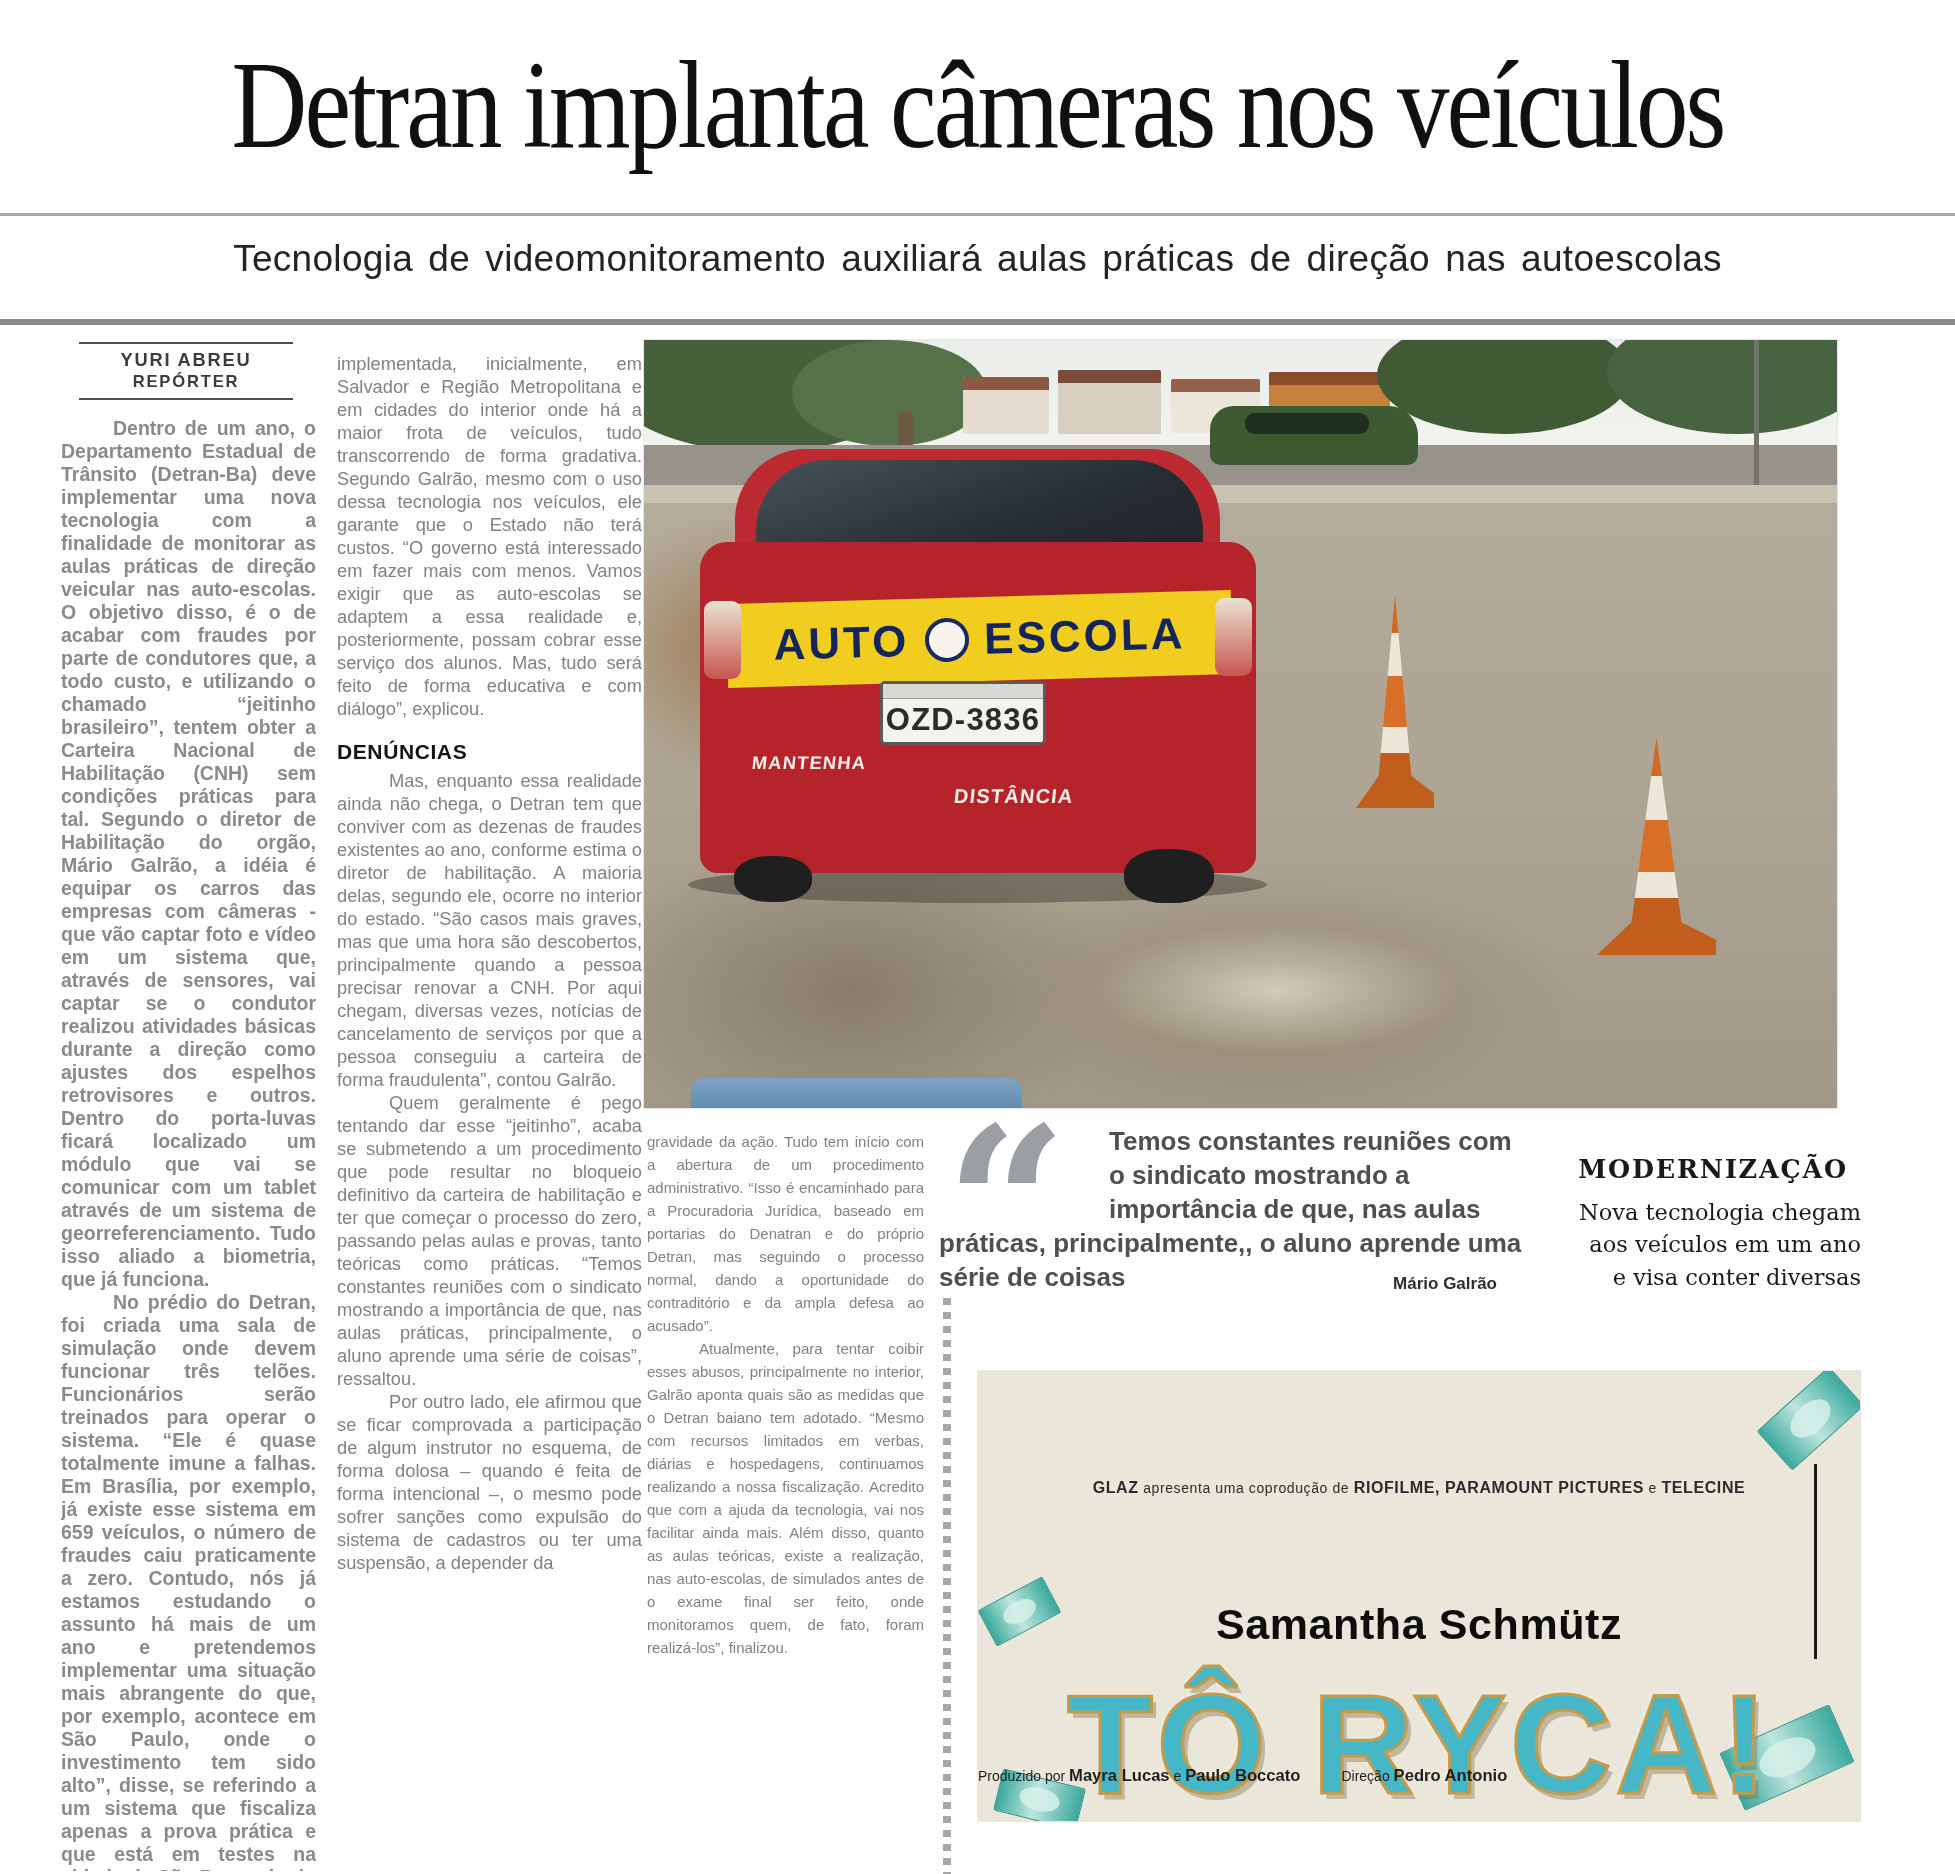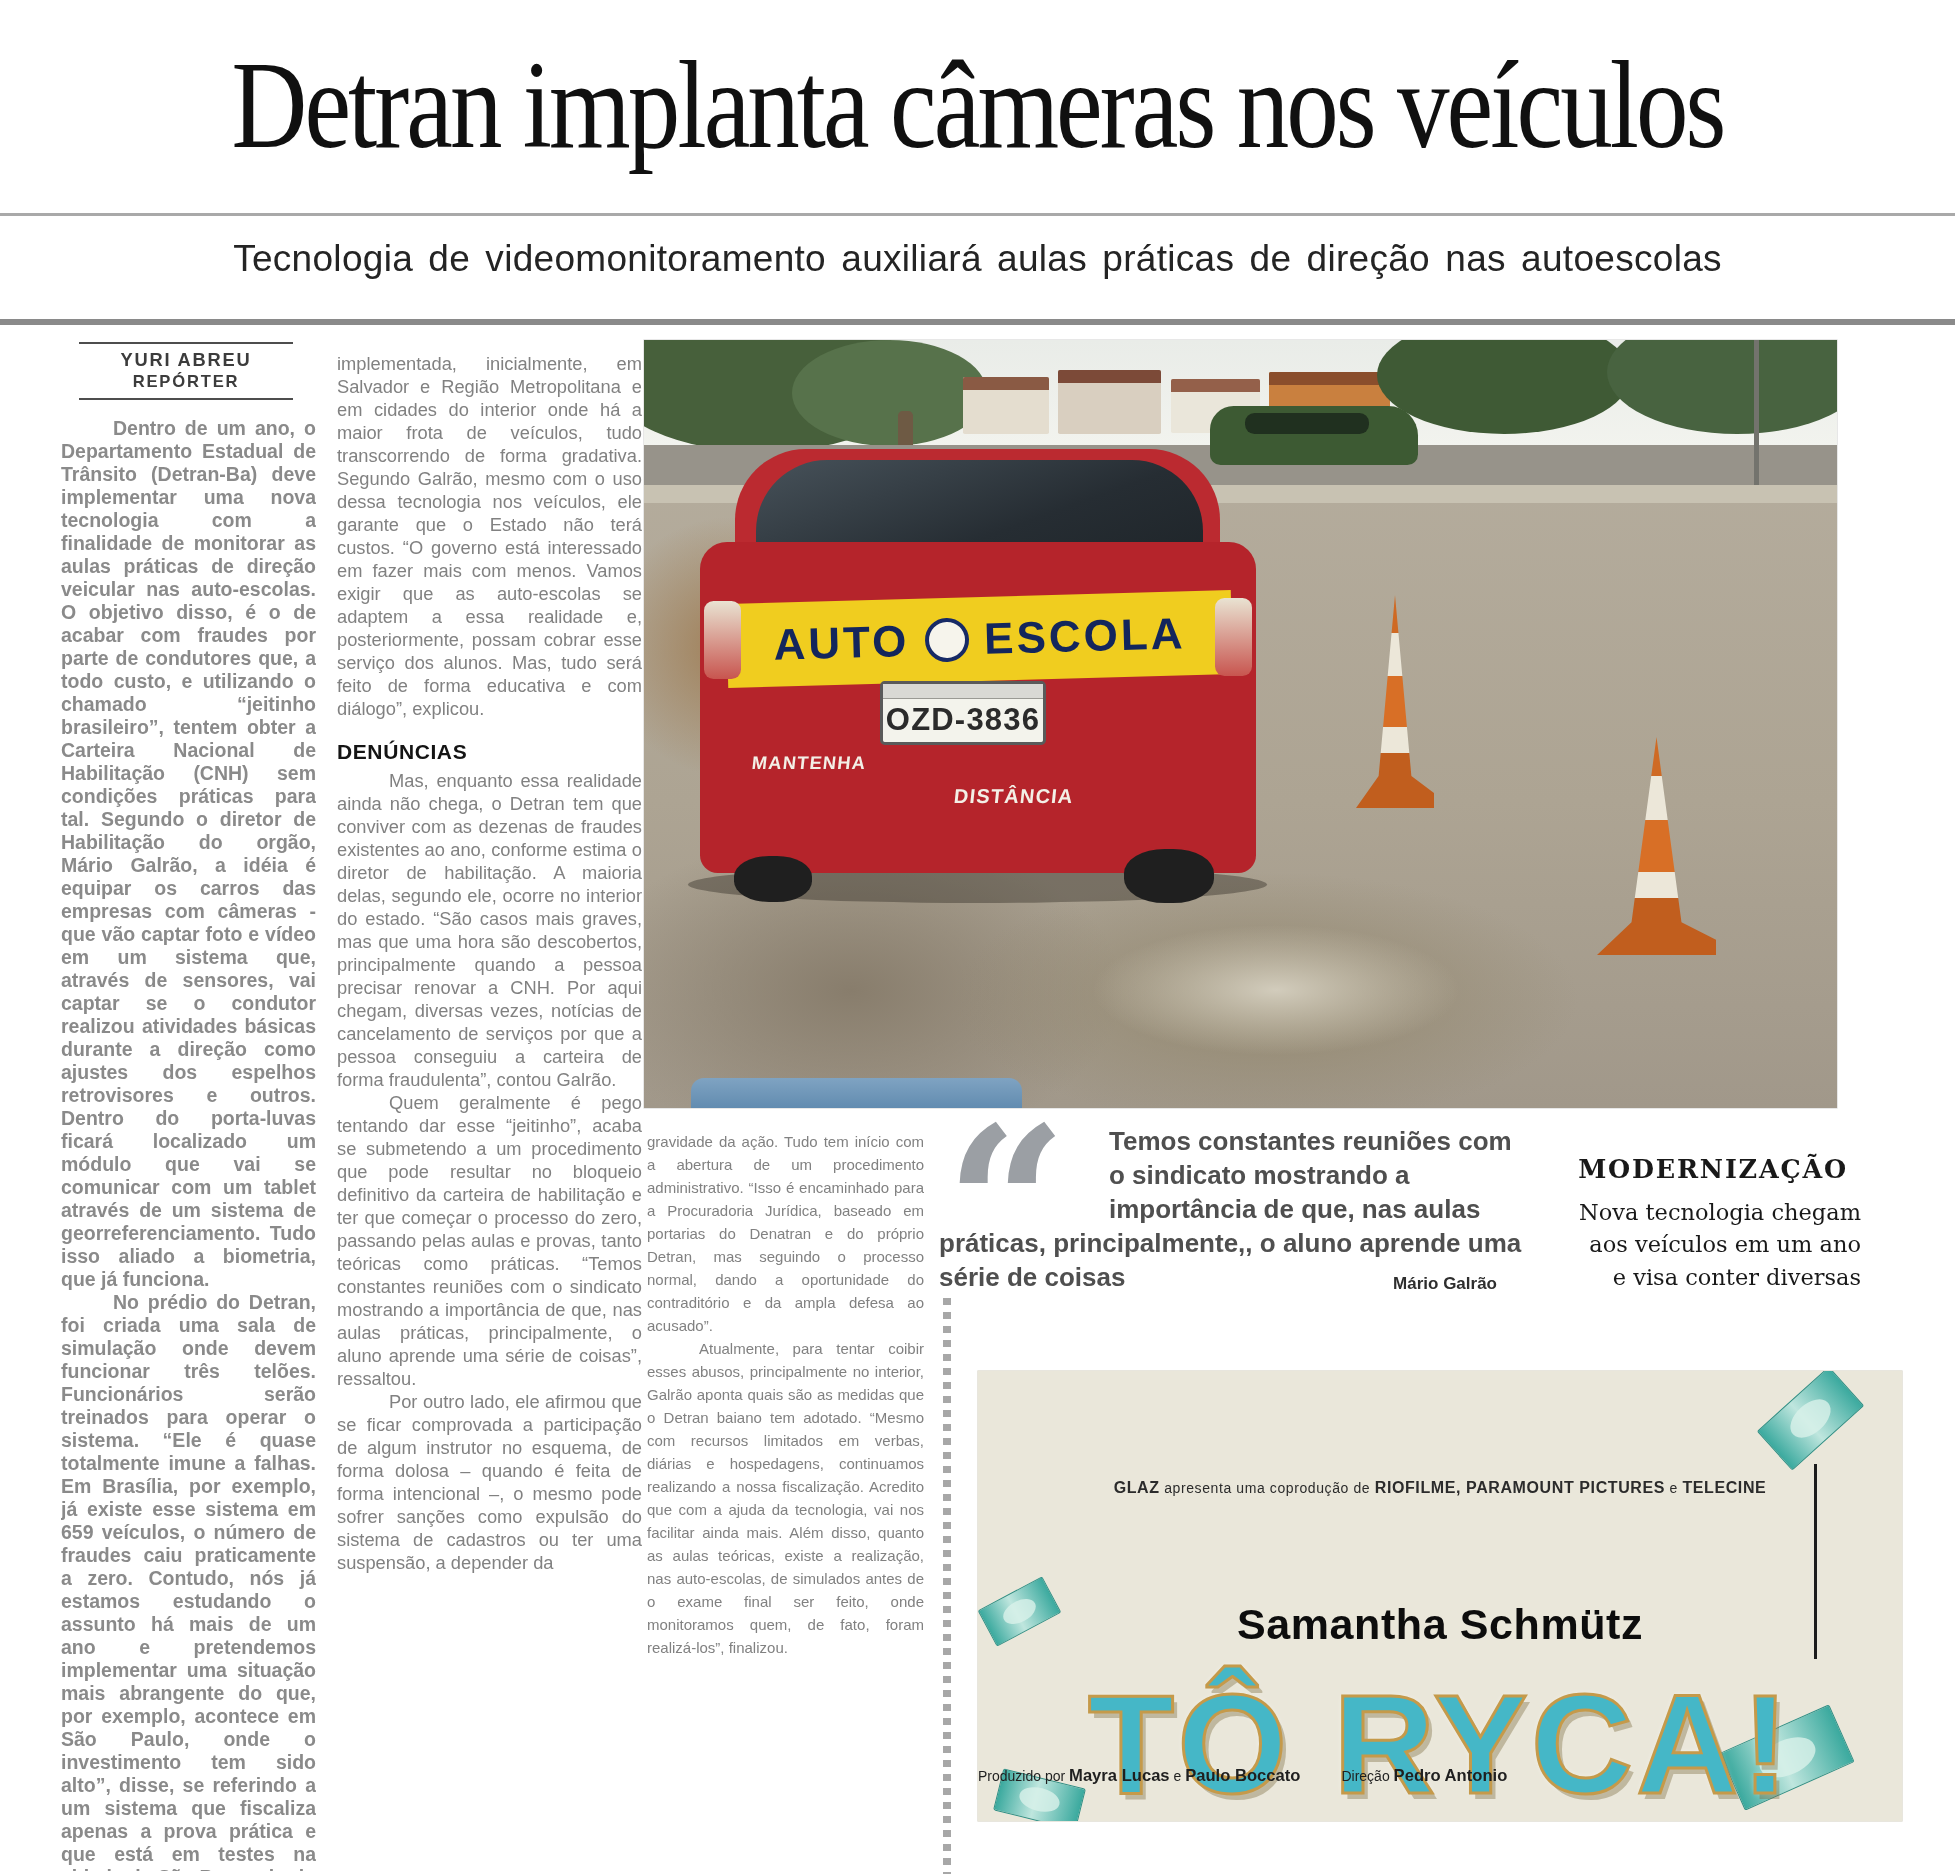--- a/index.html
+++ b/index.html
@@ -109,21 +109,21 @@
   .quote-glyph::before{content:"\201C";position:absolute;left:5.9px;top:-23.6px;
        font-family:"DejaVu Serif",serif;font-size:213px;line-height:213px;color:#9b9fa4;}
   .quote-attr{position:absolute;right:33px;top:150px;font-size:17px;font-weight:bold;color:#2e2e2e;}
   
   .modern{position:absolute;left:1565px;top:1154px;width:296px;color:#191919;}
   .modern-title{text-align:center;font-family:"DejaVu Serif",serif;font-weight:bold;
                 font-size:25.4px;letter-spacing:1.8px;margin-bottom:11.8px;}
   .modern-line{text-align:right;font-family:"DejaVu Serif",serif;font-size:22.5px;line-height:32.5px;}
   
   .ad{position:absolute;left:978px;top:1371px;width:882px;height:450px;
-      background:#eae7da;box-shadow:0 0 0 0.6px #d9d6c9;overflow:hidden;padding-left:42px;}
+      background:#eae7da;box-shadow:0 0 0 0.6px #d9d6c9;overflow:hidden;}
   .ad-billing{position:absolute;left:943px;top:1298px;width:8.3px;height:579px;
       background:repeating-linear-gradient(180deg,#8a8a8a 0 7px,rgba(0,0,0,0) 7px 14px);opacity:.75;}
   .ad-credits-top{position:absolute;left:0;top:108px;width:100%;text-align:center;
       color:#2b2b2b;font-size:14px;letter-spacing:0.6px;}
   .ad-credits-top b{font-size:16px;}
   .ad-star{position:absolute;left:0;top:229px;width:100%;text-align:center;
       font-size:43px;font-weight:bold;color:#0d0d0d;letter-spacing:0.6px;}
   .ad-title{position:absolute;left:0;top:267px;width:100%;text-align:center;
       font-size:141px;line-height:148px;font-weight:bold;color:#45b7c7;
       -webkit-text-stroke:3px #c59a4a;letter-spacing:3.5px;

